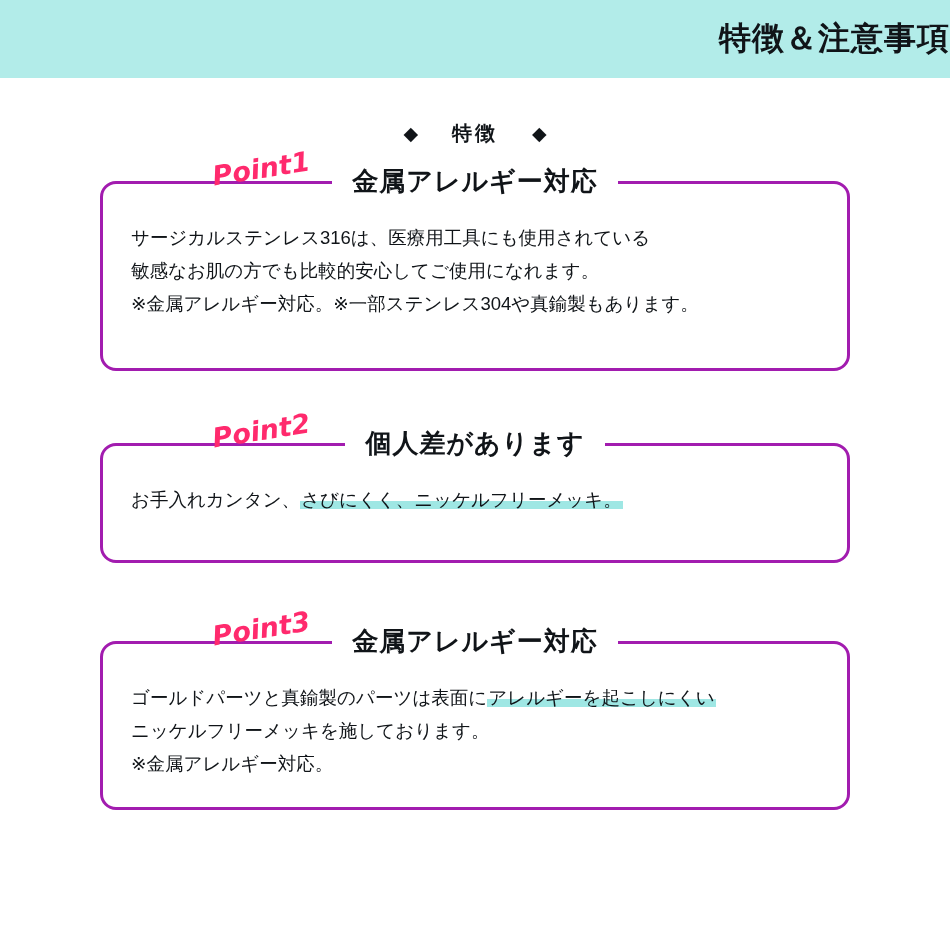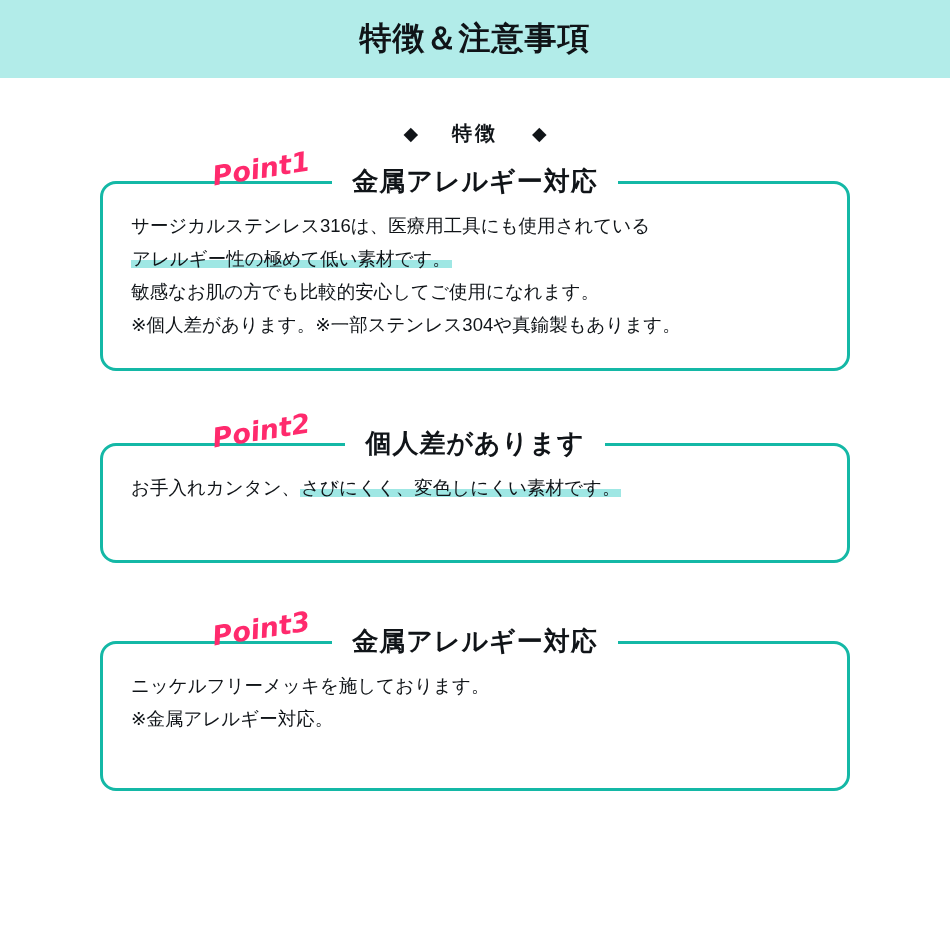--- a/index.html
+++ b/index.html
@@ -15,21 +15,21 @@
     overflow: hidden;
   }
 
   
   .header-band {
     width: 950px;
     height: 78px;
     background: #b2ece9;
     display: flex;
     align-items: center;
-    justify-content: center;
+    justify-content: flex-end;
   }
   .header-title {
     font-size: 32px;
     font-weight: bold;
     letter-spacing: 1px;
     color: #101418;
     white-space: nowrap;
   }
 
   
@@ -73,21 +73,21 @@
     font-weight: bold;
     font-size: 27px;
     color: #ff2a6d;
     transform: rotate(-9deg);
     letter-spacing: 0px;
     z-index: 3;
     white-space: nowrap;
   }
 
   .card {
-    border: 3px solid #14b8a6;
+    border: 3px solid #a21caf;
     border-radius: 16px;
     background: #ffffff;
     padding: 26px 24px 26px 28px;
     box-sizing: border-box;
     position: relative;
   }
 
   
   .card-title-row {
     position: absolute;
@@ -103,21 +103,21 @@
     background: #ffffff;
     padding: 0 20px;
     font-size: 26px;
     font-weight: bold;
     letter-spacing: 1px;
     white-space: nowrap;
     color: #101418;
   }
 
   .card-body {
-    margin-top: 0;
+    margin-top: 12px;
     font-size: 18.5px;
     line-height: 1.78;
     color: #101418;
   }
   .card-body .line { white-space: nowrap; }
 
   .hl {
     background: linear-gradient(transparent 58%, #9fe7e4 58%, #9fe7e4 96%, transparent 96%);
     padding: 0 1px;
   }
@@ -143,45 +143,45 @@
 <div class="points">
 
   <div class="point-block p1">
     <div class="point-badge">Point1</div>
     <div class="card c1">
       <div class="card-title-row">
         <span class="card-title">金属アレルギー対応</span>
       </div>
       <div class="card-body" id="body-0">
           <div class="line"><span>サージカルステンレス316は、医療用工具にも使用されている</span></div>
-          <div class="line"><span class="hl">アレルギー性の極めて低い素材です。</span></div>
           <div class="line"><span>敏感なお肌の方でも比較的安心してご使用になれます。</span></div>
-          <div class="line"><span>※個人差があります。※一部ステンレス304や真鍮製もあります。</span></div>
+          <div class="line"><span>※金属アレルギー対応。※一部ステンレス304や真鍮製もあります。</span></div>
         </div>
     </div>
   </div>
 
   <div class="point-block p2">
     <div class="point-badge">Point2</div>
     <div class="card c2">
       <div class="card-title-row">
         <span class="card-title">個人差があります</span>
       </div>
       <div class="card-body" id="body-1">
-          <div class="line"><span>お手入れカンタン、</span><span class="hl">さびにくく、変色しにくい素材です。</span></div>
+          <div class="line"><span>お手入れカンタン、</span><span class="hl">さびにくく、ニッケルフリーメッキ。</span></div>
         </div>
     </div>
   </div>
 
   <div class="point-block p3">
     <div class="point-badge">Point3</div>
     <div class="card c3">
       <div class="card-title-row">
         <span class="card-title">金属アレルギー対応</span>
       </div>
       <div class="card-body" id="body-2">
+          <div class="line"><span>ゴールドパーツと真鍮製のパーツは表面に</span><span class="hl">アレルギーを起こしにくい</span></div>
           <div class="line"><span>ニッケルフリーメッキを施しております。</span></div>
           <div class="line"><span>※金属アレルギー対応。</span></div>
         </div>
     </div>
   </div>
 
 </div>
 
 </body></html>

